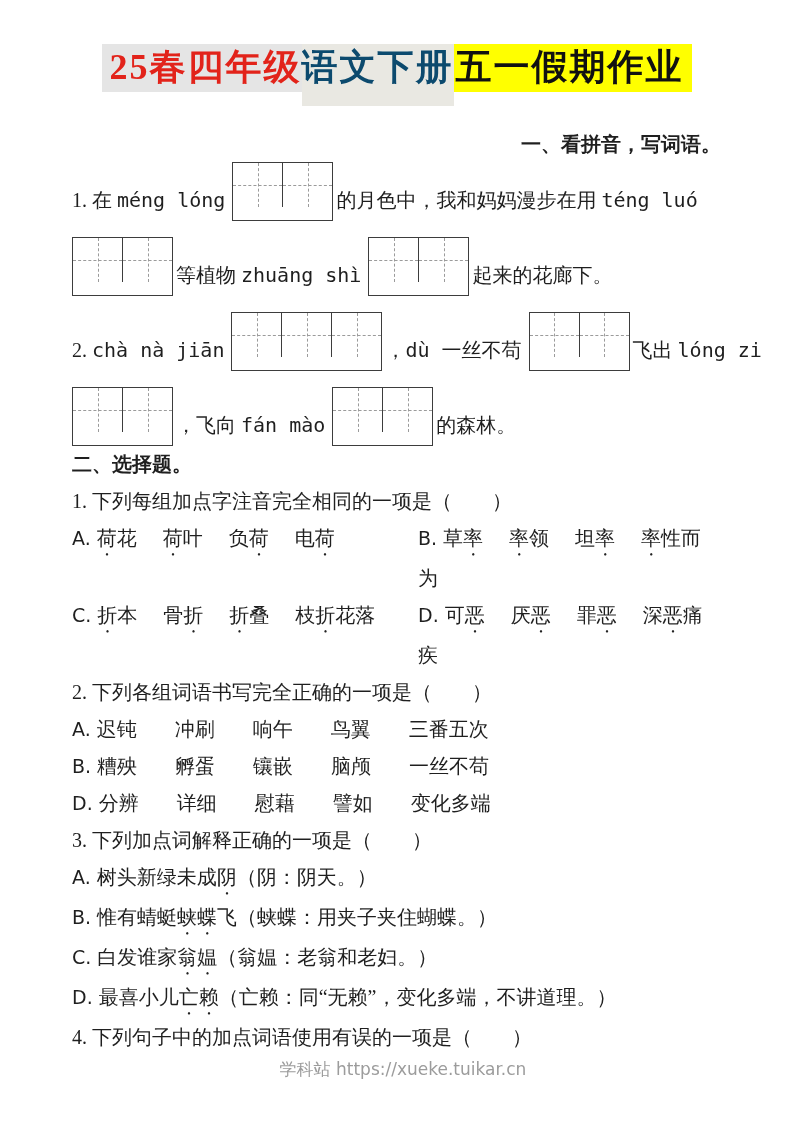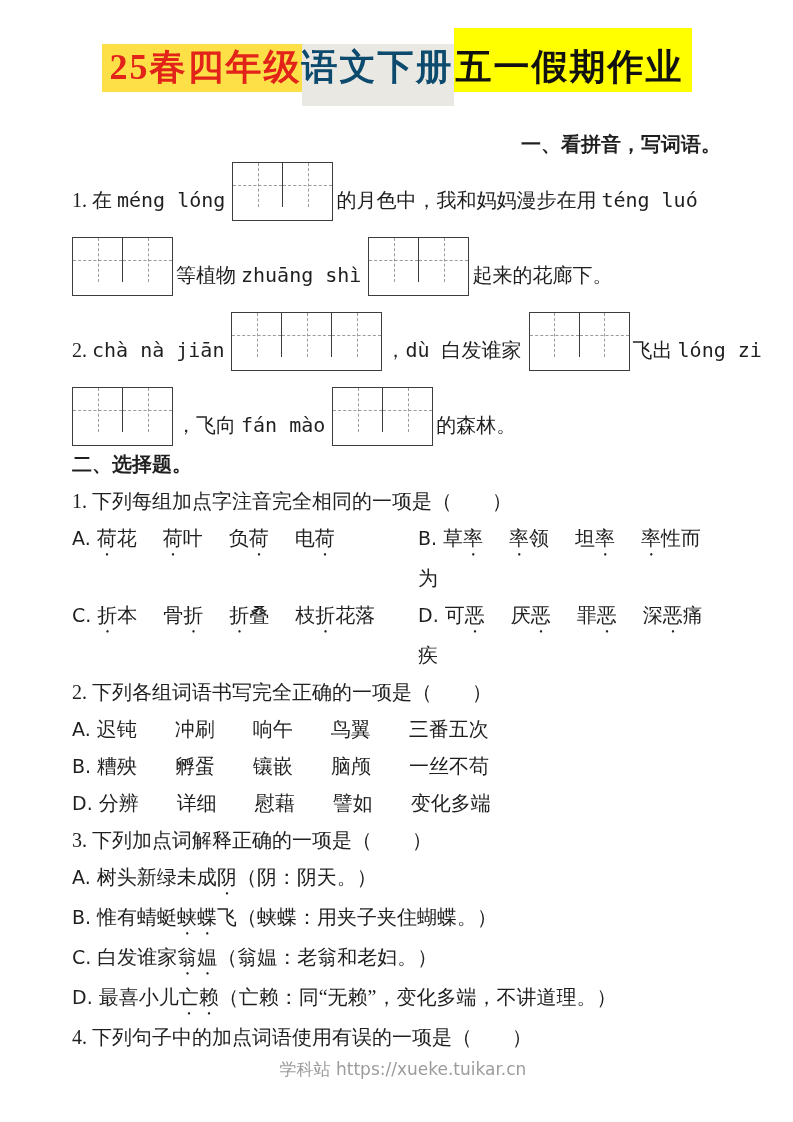--- a/index.html
+++ b/index.html
@@ -4,23 +4,23 @@
 <style>
   html,body{margin:0;padding:0;background:#ffffff;}
   .page{
     position:relative;width:793px;height:1122px;box-sizing:border-box;
     padding:42px 72px 0;background:#fff;overflow:hidden;
     font-family:"Liberation Serif",serif;color:#1f1f1f;
   }
   
   .title{margin:0;text-align:center;font-size:36px;font-weight:bold;
          letter-spacing:2px;line-height:50px;white-space:nowrap;}
-  .title .t1{color:#e2231a;background:#fde047;padding:3px 0 5px 8px;}
+  .title .t1{color:#e2231a;background:#e5e5e5;padding:3px 0 5px 8px;}
   .title .t2{color:#0c4a6e;background:#e9e8e2;padding:3px 0 19px 0;}
-  .title .t3{color:#111;background:#ffff00;padding:19px 8px 5px 2px;}
+  .title .t3{color:#111;background:#ffff00;padding:3px 8px 5px 2px;}
   
   .s-head{font-weight:bold;font-size:20px;line-height:28px;}
   .s1-head{margin-top:38px;text-align:right;}
   .s2-head{line-height:37px;}
   
   .g-row{font-size:20px;line-height:26px;margin-top:16px;white-space:nowrap;}
   .g-row.first{margin-top:4px;}
   .py{font-family:"DejaVu Sans Mono",monospace;font-size:20px;}
   .wgrid{display:inline-block;border:1.5px solid #3d3d3d;font-size:0;margin:0 3px 0 7px;}
   .wgrid.gstart{margin-left:0;}
@@ -58,21 +58,21 @@
 
   <div class="g-row first">
     <span>1. 在 </span><span class="py">méng lóng</span><span class="wgrid"><span class="cell"></span><span class="cell"></span></span><span>的月色中，我和妈妈漫步在用 </span><span class="py">téng luó</span>
   </div>
 
   <div class="g-row">
     <span class="wgrid gstart"><span class="cell"></span><span class="cell"></span></span><span>等植物 </span><span class="py">zhuāng shì</span><span class="wgrid"><span class="cell"></span><span class="cell"></span></span><span>起来的花廊下。</span>
   </div>
 
   <div class="g-row">
-    <span>2. </span><span class="py">chà nà jiān</span><span class="wgrid"><span class="cell"></span><span class="cell"></span><span class="cell"></span></span><span>，</span><span class="py">dù 白发谁家</span><span class="wgrid"><span class="cell"></span><span class="cell"></span></span><span>飞出 </span><span class="py">lóng zi</span>
+    <span>2. </span><span class="py">chà nà jiān</span><span class="wgrid"><span class="cell"></span><span class="cell"></span><span class="cell"></span></span><span>，</span><span class="py">dù 一丝不苟</span><span class="wgrid"><span class="cell"></span><span class="cell"></span></span><span>飞出 </span><span class="py">lóng zi</span>
   </div>
 
   <div class="g-row">
     <span class="wgrid gstart"><span class="cell"></span><span class="cell"></span></span><span>，飞向 </span><span class="py">fán mào</span><span class="wgrid"><span class="cell"></span><span class="cell"></span></span><span>的森林。</span>
   </div>
 
   <div class="s-head s2-head">二、选择题。</div>
 
   <div class="qline">1. 下列每组加点字注音完全相同的一项是（　　）</div>
   <div class="optrow2">

